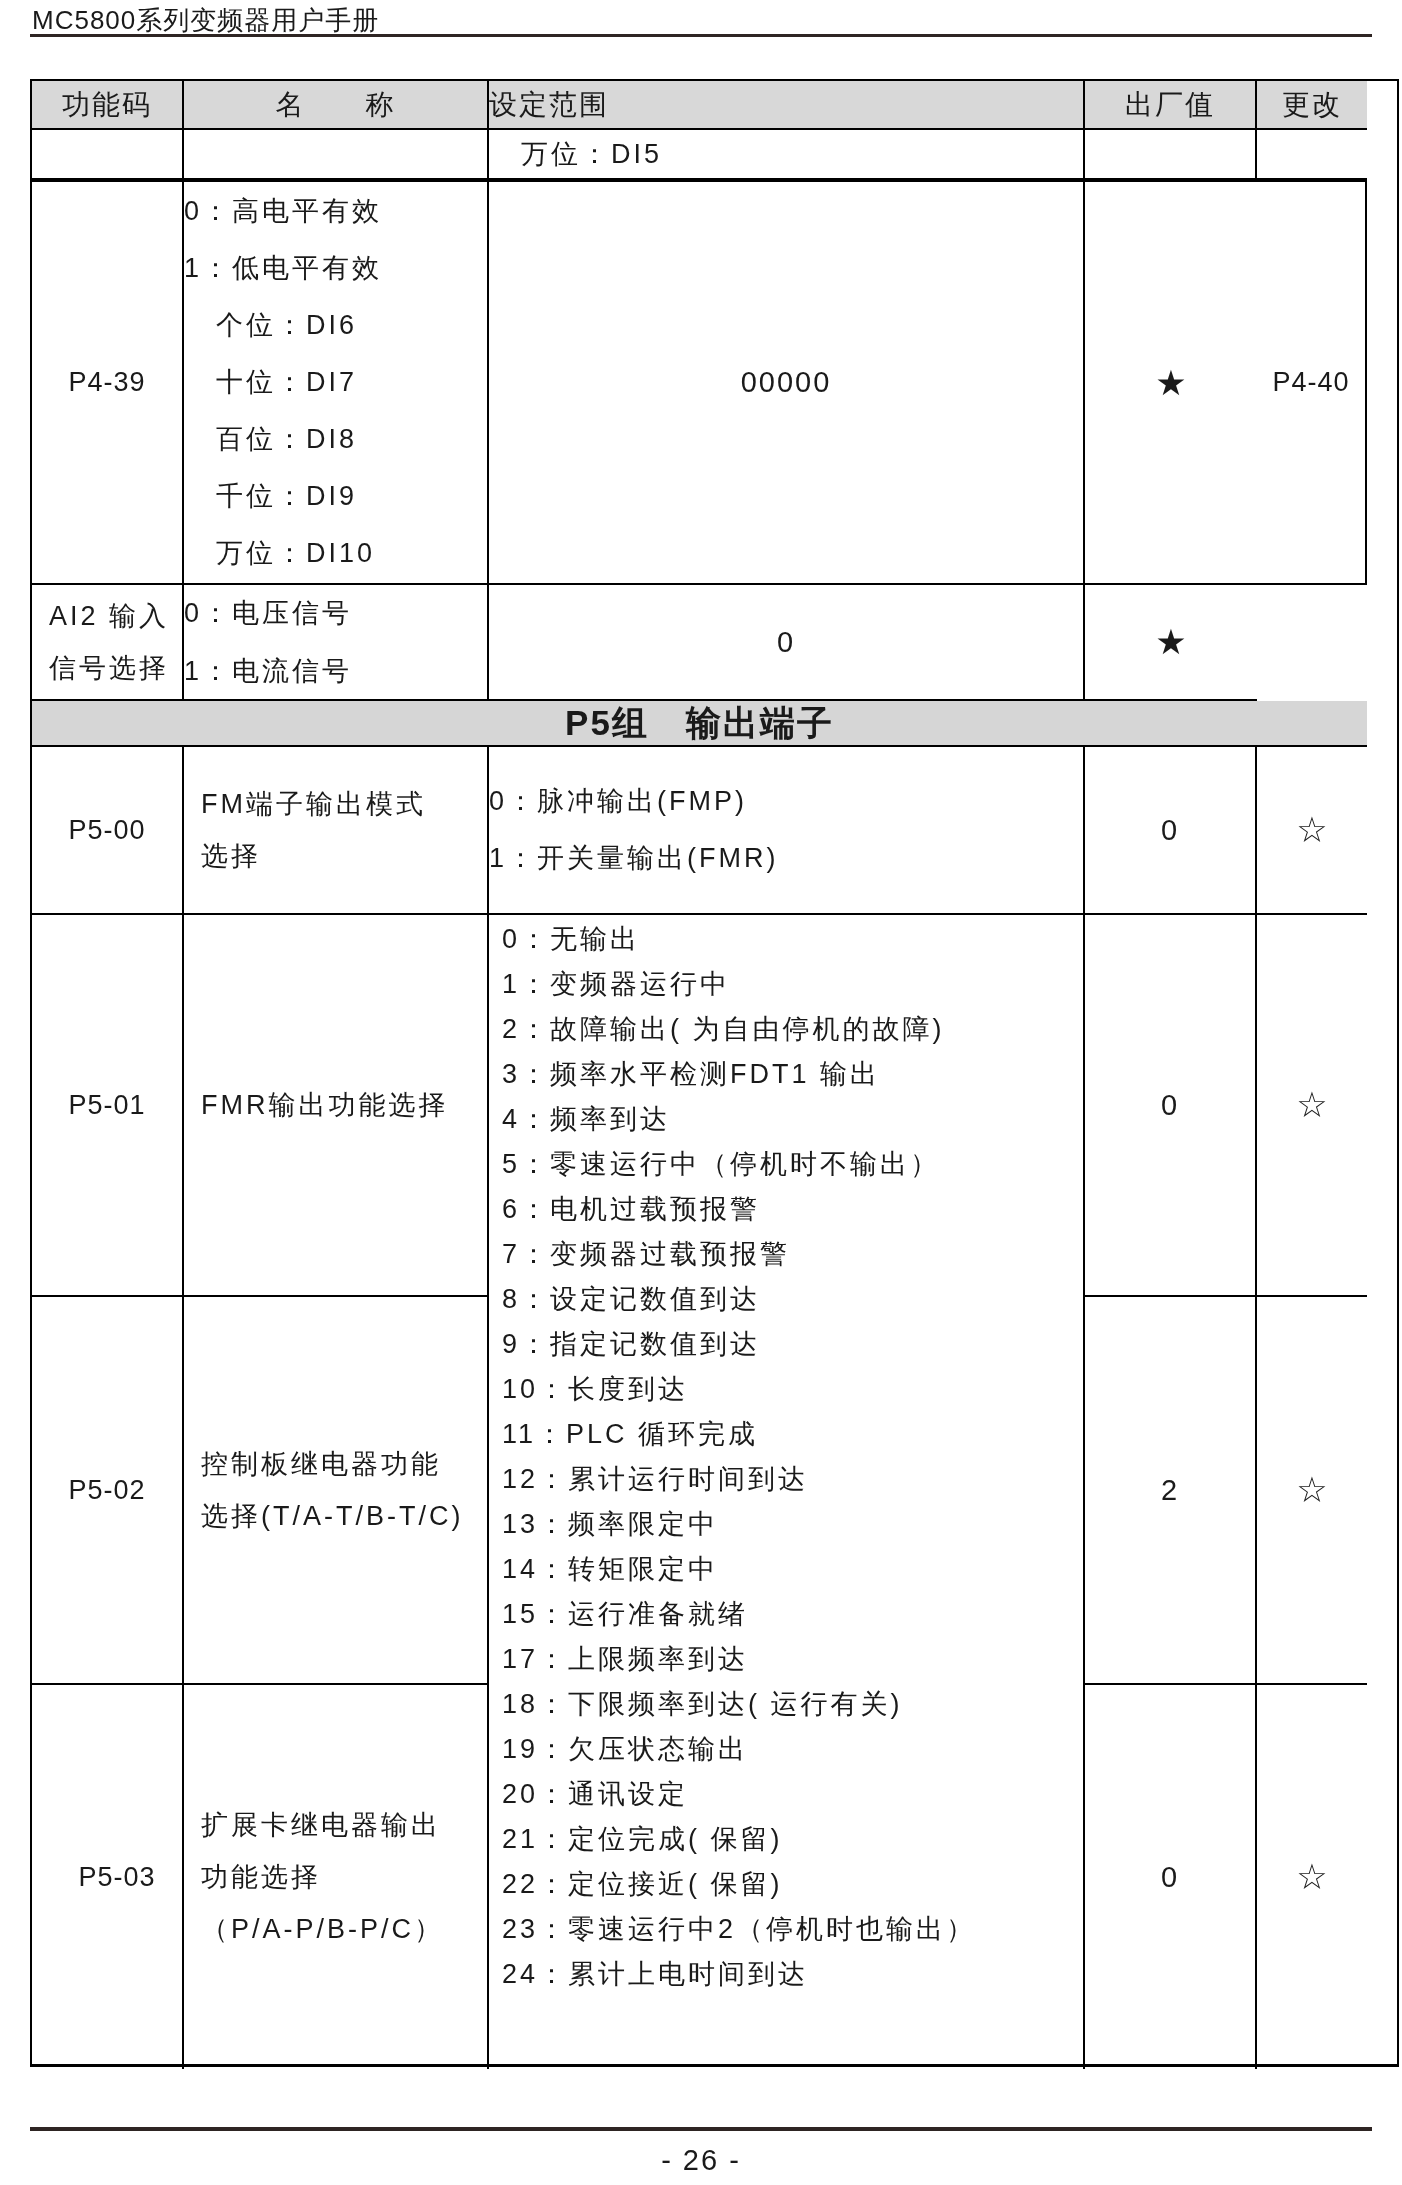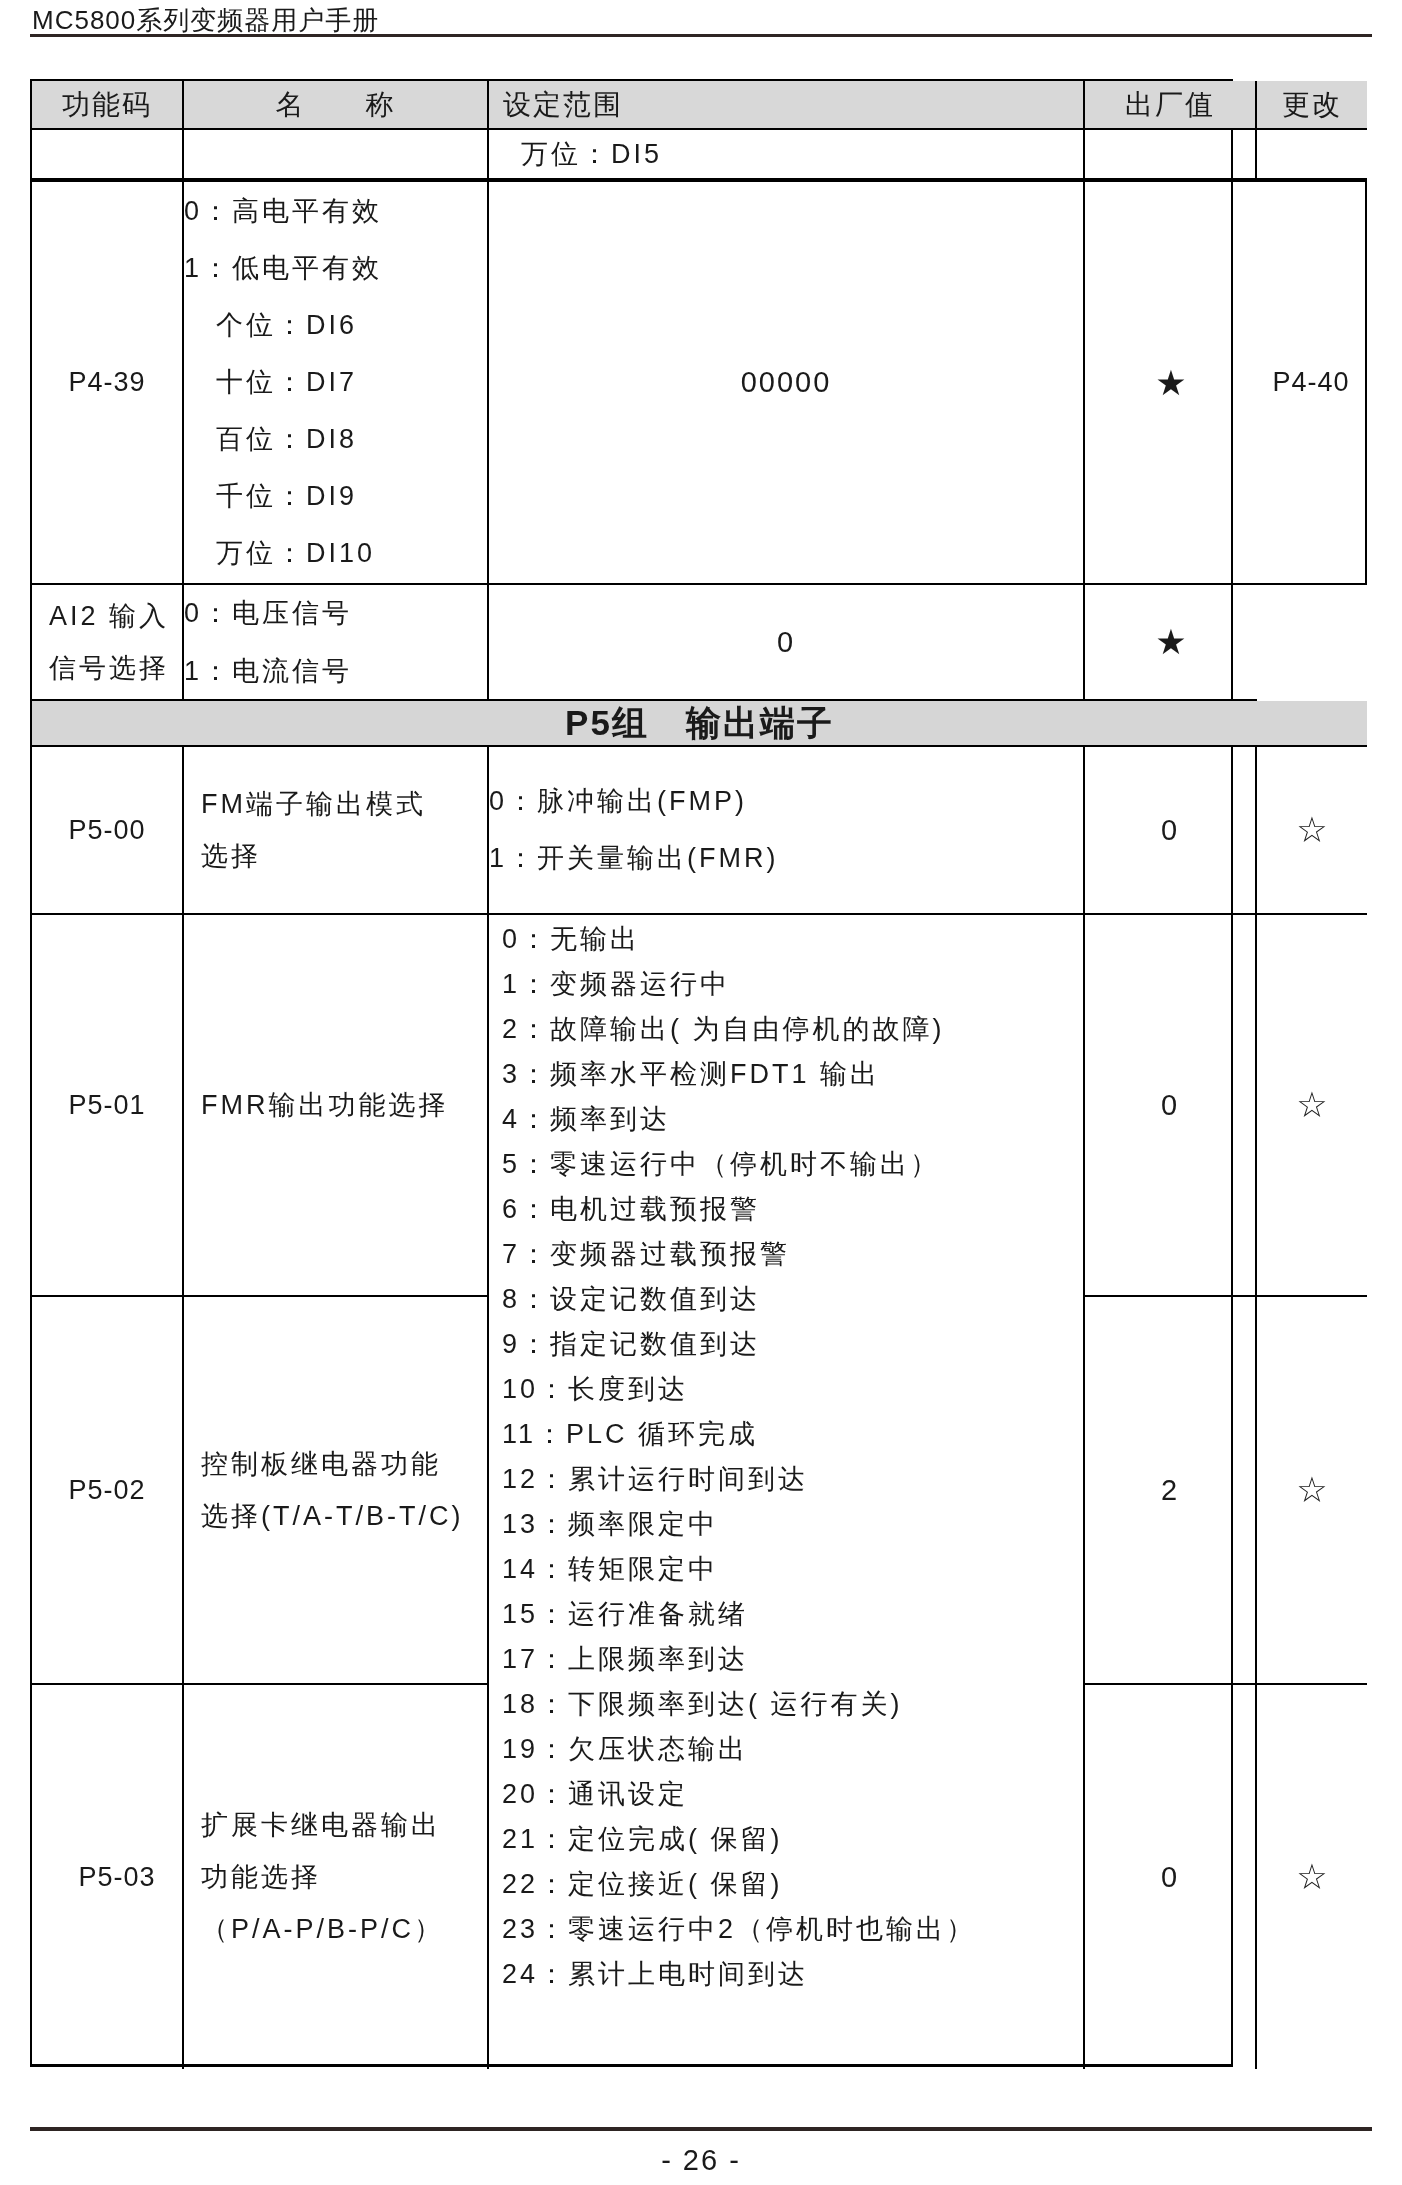--- a/index.html
+++ b/index.html
@@ -9,37 +9,37 @@
     color:#1a1a1a;
   }
   .doc-title {
     position:absolute; left:32px; top:3px; font-size:26px; letter-spacing:1px;
     white-space:nowrap;
   }
   .title-rule {
     position:absolute; left:30px; top:34px; width:1342px; height:3px; background:#2e2523;
   }
   .tbl {
-    position:absolute; left:30px; top:79px; width:1203px; height:1988px;
+    position:absolute; left:30px; top:79px; width:1369px; height:1988px;
     display:grid; box-sizing:border-box;
     grid-template-columns:152px 305px 596px 172px 110px;
     grid-template-rows:49px 52px 403px 116px 46px 168px 382px 388px 384px;
     border:2px solid #000; border-bottom-width:3px; background:#fff;
     font-size:27px;
   }
   .c {
     box-sizing:border-box; border-right:2px solid #000; border-bottom:2px solid #000;
     display:flex; flex-direction:column; justify-content:center; overflow:hidden;
   }
   .lastcol { border-right:none; }
   .nobb { border-bottom:none; }
   .thickbb { border-bottom:4px solid #000; }
   .hdr { background:#d8d8d8; }
   .hc { align-items:center; text-align:center; letter-spacing:2px; font-size:28px; }
-  .hl { align-items:flex-start; padding-left:14px; letter-spacing:2px; font-size:28px; }
+  .hl { align-items:flex-start; letter-spacing:2px; font-size:28px; }
   .code { align-items:center; text-align:center; letter-spacing:1px; }
   .name { align-items:flex-start; padding-left:17px; line-height:52px; letter-spacing:3px; }
   .range { align-items:flex-start; letter-spacing:3px; }
   .lh57 { line-height:57px; }
   .lh58 { line-height:58px; }
   .merged { display:block; padding:2px 0 0 14px; line-height:45px; letter-spacing:3px; }
   .ind { margin-left:32px; }
   .def { align-items:center; text-align:center; font-size:29px; letter-spacing:2px; }
   .chg { align-items:center; text-align:center; font-size:35px; }
   .band {

